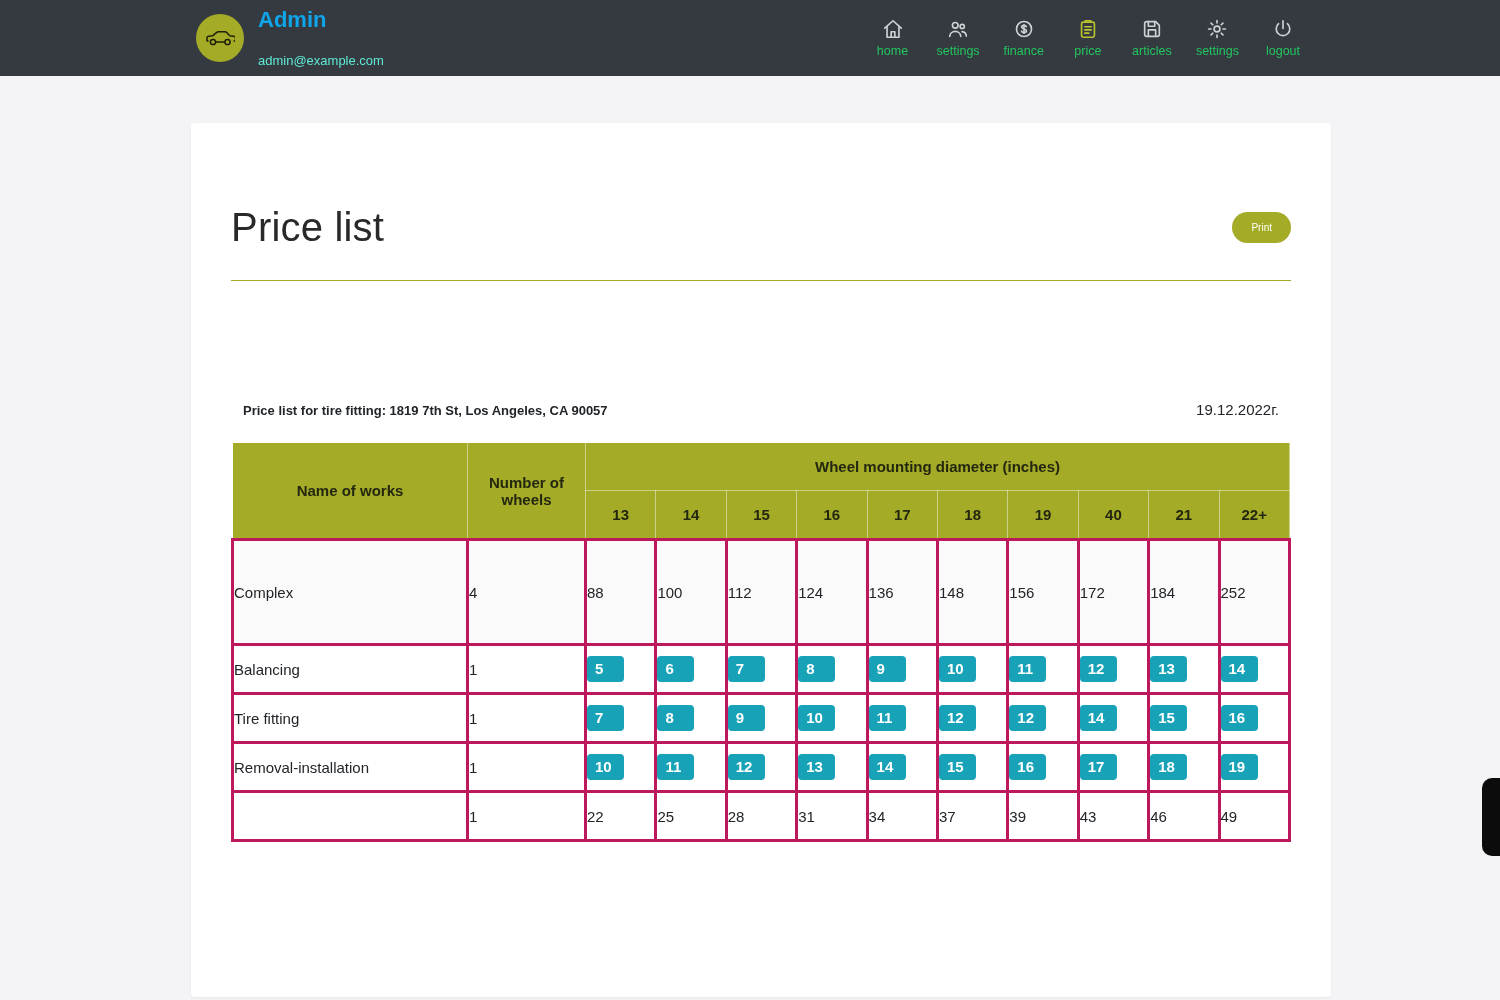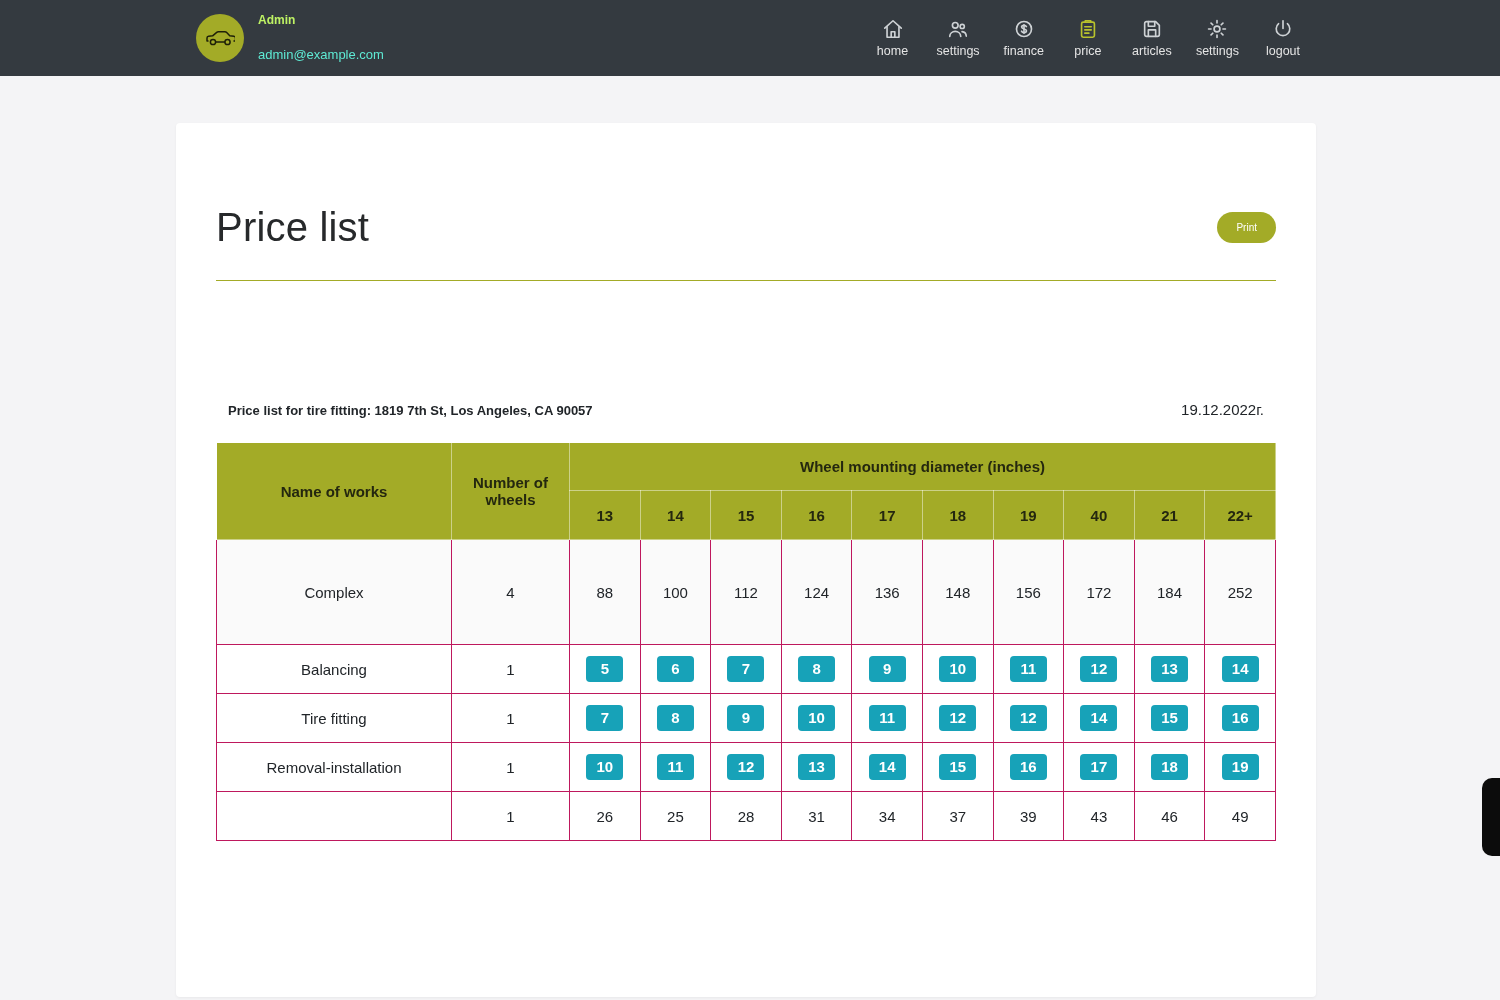--- a/index.html
+++ b/index.html
@@ -24,35 +24,35 @@
     padding:0 197px 0 196px;
   }
   .brand{display:flex;align-items:center;gap:14px;cursor:pointer}
   .logo{
     width:48px;height:48px;border-radius:50%;
     background:var(--olive);color:#1e2008;
     display:flex;align-items:center;justify-content:center;
     flex:0 0 auto;
   }
   .logo svg{width:30px;height:20px}
-  .brand-title{color:#bef264;font-size:12px;font-weight:700;line-height:1.1}
+  .brand-title{color:#0ea5e9;font-size:22px;font-weight:700;line-height:1.1}
   .brand-email{color:#5eead4;font-size:13px;margin-top:20px}
   .nav{display:flex;align-items:flex-end;gap:24px}
   .nav-item{
     display:flex;flex-direction:column;align-items:center;gap:4px;
     cursor:pointer;min-width:40px;
   }
   .nav-item .ico{width:22px;height:22px;color:#ced2d5;display:block}
   .nav-item .ico svg{width:22px;height:22px;display:block}
-  .nav-item .lbl{font-size:12.5px;color:#e5e5e5}
+  .nav-item .lbl{font-size:12.5px;color:#22c55e}
   .nav-item.active .ico{color:#b9c32c}
 
   
   .card{
-    position:absolute;left:176px;top:123px;width:1140px;height:874px;
+    position:absolute;left:191px;top:123px;width:1140px;height:874px;
     background:#fff;border-radius:4px;
     box-shadow:0 1px 3px rgba(0,0,0,.05);
   }
   .card-head{
     display:flex;align-items:center;justify-content:space-between;
     padding:82px 40px 0 40px;
   }
   .page-title{font-size:40px;font-weight:400;color:#27292b;letter-spacing:.2px}
   .print-btn{
     background:var(--olive);color:#fff;border:none;border-radius:20px;
@@ -84,21 +84,21 @@
   thead th{
     background:var(--olive);color:#24270f;font-weight:700;
     border:1px solid rgba(255,255,255,.45);
     text-align:center;vertical-align:middle;
   }
   th.col-name{width:235px}
   th.col-wheels{width:118px;padding:0 16px}
   tr.group-row th{height:48px}
   tr.dia-row th{height:49px}
   tbody td{
-    border:1px solid #be185d;text-align:center;vertical-align:middle;
+    border:3px solid #be185d;vertical-align:middle;
     height:49px;background:#fff;color:#212529;
   }
   tbody tr.tall td{height:105px;background:#fafafa}
   .badge{
     display:inline-block;min-width:37px;padding:4px 8px;
     background:var(--teal);color:#fff;border-radius:4px;
     font-weight:700;font-size:15px;line-height:18px;cursor:pointer;
   }
 
   
@@ -286,21 +286,21 @@
           <td><span class="badge">14</span></td>
           <td><span class="badge">15</span></td>
           <td><span class="badge">16</span></td>
           <td><span class="badge">17</span></td>
           <td><span class="badge">18</span></td>
           <td><span class="badge">19</span></td>
         </tr>
         <tr>
           <td></td>
           <td>1</td>
-          <td>26</td>
+          <td>22</td>
           <td>25</td>
           <td>28</td>
           <td>31</td>
           <td>34</td>
           <td>37</td>
           <td>39</td>
           <td>43</td>
           <td>46</td>
           <td>49</td>
         </tr>

